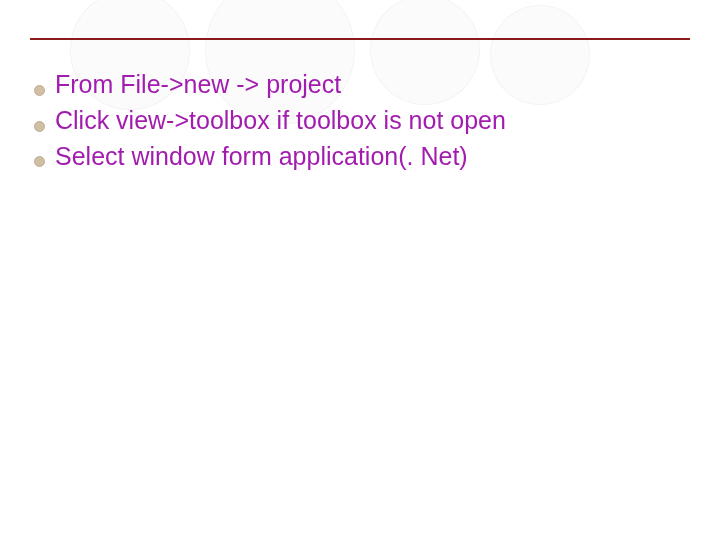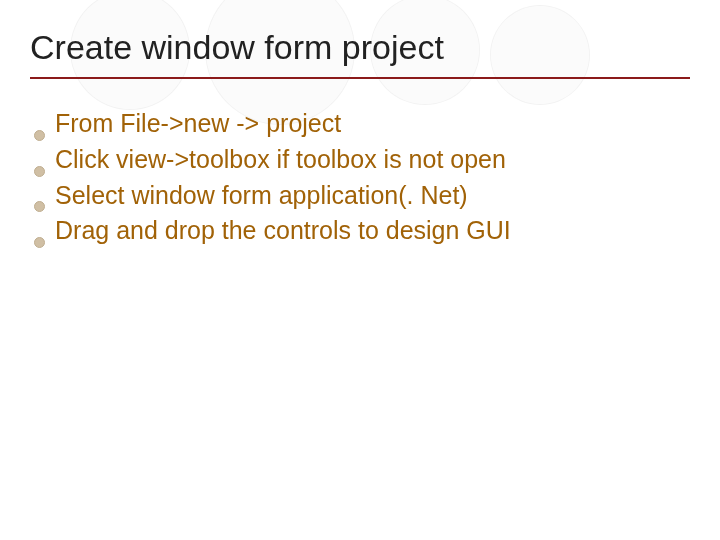--- a/index.html
+++ b/index.html
@@ -47,23 +47,23 @@
       margin-bottom: 28px;
       width: 100%;
     }
     .bullets {
       list-style: none;
       padding-left: 4px;
     }
     .bullets li {
       font-size: 25px;
       line-height: 1.35;
-      color: #a16207;
+      color: #a21caf;
       display: flex;
-      align-items: flex-end;
+      align-items: center;
       margin-bottom: 2px;
     }
     .bullet-dot {
       display: inline-block;
       width: 11px;
       height: 11px;
       border-radius: 50%;
       background: #d0bfa4;
       border: 1px solid #c0ae90;
       margin-right: 10px;
@@ -76,33 +76,28 @@
 <body>
 
 <div class="bg-circles">
   <div class="circle c1"></div>
   <div class="circle c2"></div>
   <div class="circle c3"></div>
   <div class="circle c4"></div>
 </div>
 
 <div class="slide">
-  <h1 class="title">Create window form project</h1>
   <div class="underline"></div>
   <ul class="bullets">
     <li>
       <span class="bullet-dot"></span>
       <span class="bullet-text">From File-&gt;new -&gt; project</span>
     </li>
     <li>
       <span class="bullet-dot"></span>
       <span class="bullet-text">Click view-&gt;toolbox if toolbox is not open</span>
     </li>
     <li>
       <span class="bullet-dot"></span>
       <span class="bullet-text">Select window form application(. Net)</span>
     </li>
-    <li>
-      <span class="bullet-dot"></span>
-      <span class="bullet-text">Drag and drop the controls to design GUI</span>
-    </li>
   </ul>
 </div>
 
 </body></html>

